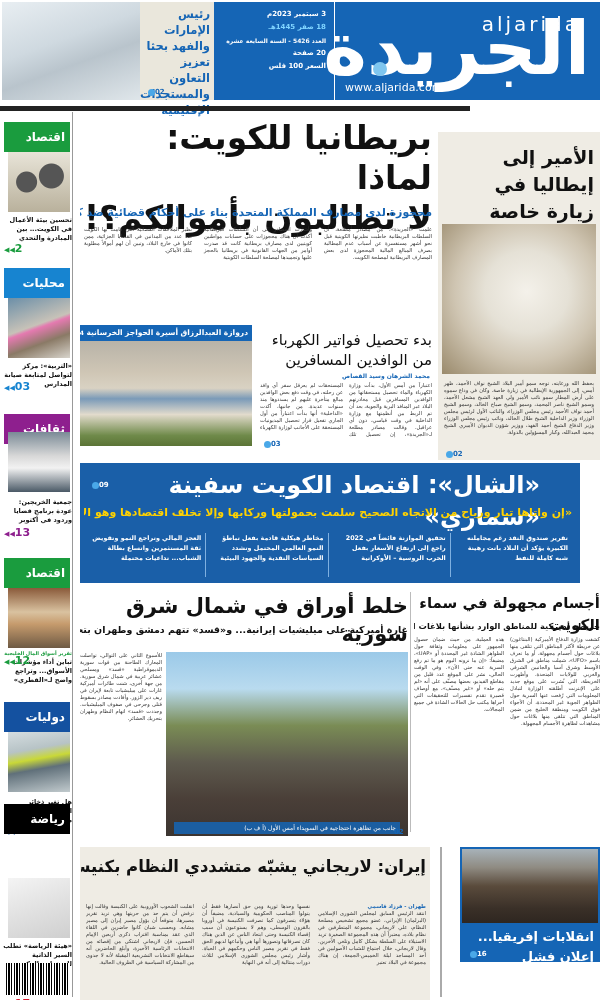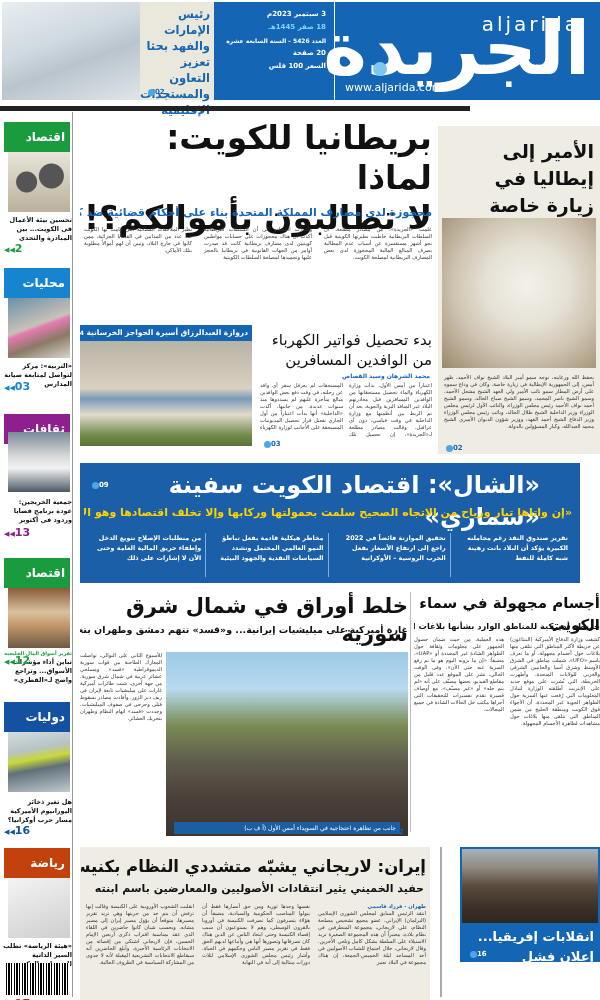--- a/index.html
+++ b/index.html
@@ -31,21 +31,21 @@
 .sec-txt{position:absolute;left:2px;width:70px;font-size:6.5px;line-height:9px;font-weight:bold;text-align:right;color:#111;}
 .sec-pg{position:absolute;left:4px;font-size:11px;font-weight:bold;direction:ltr;}
 .sec-pg .arr{font-size:7px;}
 #vline{position:absolute;left:72px;top:112px;width:1px;height:885px;background:#999;}
 
 #main-hl{position:absolute;left:80px;top:118px;width:352px;text-align:right;font-size:33px;font-weight:bold;line-height:40px;color:#111;letter-spacing:-1px;}
 #main-sub{position:absolute;left:80px;top:206px;width:352px;text-align:right;font-size:11px;font-weight:bold;color:#1565b5;line-height:14px;white-space:nowrap;overflow:hidden;}
 #main-body{position:absolute;left:80px;top:226px;width:352px;height:46px;}
 #main-body .col{position:absolute;top:0;width:108px;}
 
-#amir{position:absolute;left:438px;top:126px;width:162px;height:328px;background:#efece4;}
+#amir{position:absolute;left:438px;top:132px;width:162px;height:328px;background:#efece4;}
 #amir-hl{position:absolute;right:6px;top:12px;width:150px;font-size:19px;font-weight:bold;line-height:27px;color:#111;text-align:right;}
 #amir-photo{left:4px;top:92px;width:154px;height:150px;background:radial-gradient(ellipse at 55% 45%,#f4f1ea 0%,#e5e1d6 35%,#cfc5b2 60%,#9a8a6c 100%);}
 #amir-body{position:absolute;left:6px;top:248px;width:150px;}
 
 #elec-hl{position:absolute;left:260px;top:330px;width:172px;font-size:15px;font-weight:normal;line-height:20px;text-align:right;}
 #elec-byline{position:absolute;left:290px;top:372px;width:140px;font-size:6px;font-weight:bold;color:#1565b5;text-align:right;}
 #elec-body{position:absolute;left:260px;top:382px;width:172px;height:60px;}
 #dirwaza-hd{position:absolute;left:80px;top:325px;width:172px;height:16px;background:#1565b5;color:#fff;font-size:7.5px;font-weight:bold;line-height:16px;text-align:right;padding-right:4px;white-space:nowrap;overflow:hidden;}
 #dirwaza-photo{left:80px;top:341px;width:172px;height:105px;background:linear-gradient(180deg,#b8b3a8 0%,#cfc6b5 30%,#d9d2c3 45%,#7a9ab8 55%,#e2dbcc 70%,#6f8a4a 90%,#5b7436 100%);}
 
@@ -126,21 +126,21 @@
   <div class="photo sec-img" style="top:476px;background:linear-gradient(180deg,#8a5a3a,#d9c2a0 40%,#c69b6d 60%,#6e5a44);"></div>
   <div class="sec-txt" style="top:538px;font-size:5px;color:#1a9c3e;line-height:7px;">تقرير أسواق المال الخليجية</div>
   <div class="sec-txt" style="top:546px;">تباين أداء مؤشرات الأسواق... وتراجع واضح لـ«القطري»</div>
   <div class="sec-pg" style="top:542px;color:#1a9c3e;"><span class="arr">◀◀</span><span>12</span></div>
 
   <div class="sec-head" style="top:590px;background:#1451a0;">دوليات</div>
   <div class="photo sec-img" style="top:620px;background:linear-gradient(170deg,#d5dde0,#b7c3c6 30%,#c9d838 45%,#60707a 60%,#c1cacd);"></div>
   <div class="sec-txt" style="top:686px;">هل تغير ذخائر اليورانيوم الأميركية مسار حرب أوكرانيا؟</div>
   <div class="sec-pg" style="top:712px;color:#1451a0;"><span class="arr">◀◀</span><span>16</span></div>
 
-  <div class="sec-head" style="top:736px;background:#c2410c;">رياضة</div>
+  <div class="sec-head" style="top:692px;background:#000000;">رياضة</div>
   <div class="photo sec-img" style="top:766px;background:linear-gradient(160deg,#f4f4f4,#e1e1e1 50%,#cfcfcf);"></div>
   <div class="sec-txt" style="top:830px;">«هيئة الرياضة» تطلب السير الذاتية للمعتزلين المكرمين</div>
   <div class="sec-pg" style="top:885px;color:#d9182c;"><span class="arr">◀◀</span><span>17</span></div>
 </div>
 <div id="barcode"></div>
 <div id="vline"></div>
 
 <div id="main-hl">
   <div>بريطانيا للكويت: لماذا</div>
   <div>لا تطالبون بأموالكم؟!</div>
@@ -168,21 +168,21 @@
 <div id="dirwaza-photo" class="photo"></div>
 
 <div id="shal">
   <div id="shal-hl">«الشال»: اقتصاد الكويت سفينة «سماري»</div>
   <div id="shal-pg" class="pgref" style="color:#fff;"><span class="dot"></span><span>09</span></div>
   <div id="shal-sub">«إن واتاها تيار ورياح من الاتجاه الصحيح سلمت بحمولتها وركابها وإلا تخلف اقتصادها وهو الأرجح»</div>
   <div id="shal-cols">
     <div class="shal-col">تقرير صندوق النقد رغم مجاملته الكبيرة يؤكد أن البلاد باتت رهينة شبه كاملة للنفط</div>
     <div class="shal-col">تحقيق الموازنة فائضاً في 2022 راجع إلى ارتفاع الأسعار بفعل الحرب الروسية – الأوكرانية</div>
     <div class="shal-col">مخاطر هيكلية قادمة بفعل تباطؤ النمو العالمي المحتمل وتشدد السياسات النقدية والجهود البيئية</div>
-    <div class="shal-col">من متطلبات الإصلاح تنويع الدخل وإطفاء حريق المالية العامة وحتى الآن لا إشارات على ذلك</div>
+    <div class="shal-col">العجز المالي وتراجع النمو وتقويض ثقة المستثمرين واتساع بطالة الشباب... تداعيات محتملة</div>
   </div>
 </div>
 
 <div id="syria-hl">خلط أوراق في شمال شرق سورية</div>
 <div id="syria-sub">غارة أميركية على ميليشيات إيرانية... و«قسد» تتهم دمشق وطهران بتحريك العشائر</div>
 <div id="syria-photo" class="photo">
   <div id="syria-cap">جانب من تظاهرة احتجاجية في السويداء أمس الأول (أ ف ب)</div>
 </div>
 <div id="syria-body" class="tiny" style="overflow:hidden;">للأسبوع الثاني على التوالي، تواصلت المعارك الطاحنة بين قوات سورية الديموقراطية «قسد» ومسلحي عشائر عربية في شمال شرق سورية. من جهة أخرى، شنت طائرات أميركية غارات على ميليشيات تابعة لإيران في ريف دير الزور. وأفادت مصادر بسقوط قتلى وجرحى في صفوف الميليشيات. وجددت «قسد» اتهام النظام وطهران بتحريك العشائر.</div>
 <div style="position:absolute;left:394px;top:828px;" class="pgref"><span>02</span></div>
@@ -190,21 +190,20 @@
 <div id="vline2"></div>
 <div id="ufo-hl">أجسام مجهولة في سماء الكويت</div>
 <div id="ufo-sub">خريطة أميركية للمناطق الوارد بشأنها بلاغات الـ«UFO»</div>
 <div id="ufo-body">
   <div class="col tiny" style="right:0;height:200px;overflow:hidden;">كشفت وزارة الدفاع الأميركية (البنتاغون) عن خريطة لأكثر المناطق التي تتلقى منها بلاغات حول أجسام مجهولة، أو ما تعرف باسم «UFO»، شملت مناطق في الشرق الأوسط وشرق آسيا والجانبين الشرقي والغربي للولايات المتحدة. وأظهرت الخريطة، التي نُشرت على موقع جديد على الإنترنت أطلقته الوزارة لتبادل المعلومات التي رُفعت عنها السرية حول الظواهر الجوية غير المحددة، أن الأجواء فوق الكويت ومنطقة الخليج من ضمن المناطق التي تتلقى منها بلاغات حول مشاهدات لظاهرة الأجسام المجهولة.</div>
   <div class="col tiny" style="right:96px;height:120px;overflow:hidden;">هذه العملية، من حيث ضمان حصول الجمهور على معلومات وثقافة حول الظواهر الشاذة غير المحددة أو «UAP»، مضيفاً: «إن ما نرونه اليوم هو ما تم رفع السرية عنه حتى الآن». وفي الوقت الحالي، نشر على الموقع عدد قليل من مقاطع الفيديو، بعضها مصنّف على أنه «لم يتم حله» أو «غير مصنّف»، مع أوصاف قصيرة تقدم تفسيرات للتحقيقات التي أجراها مكتب حل الحالات الشاذة في جميع المجالات.</div>
 </div>
 
 <div id="iran">
   <div id="iran-hl">إيران: لاريجاني يشبّه متشددي النظام بكنيسة القرون الوسطى</div>
-  <div id="iran-sub">حفيد الخميني يثير انتقادات الأصوليين والمعارضين باسم ابنته</div>
   <div id="iran-body">
     <div class="col tiny" style="right:0;height:94px;overflow:hidden;">
       <div style="color:#1565b5;font-weight:bold;">طهران - فرزاد قاسمي</div>
       <div>انتقد الرئيس السابق لمجلس الشورى الإسلامي (البرلمان) الإيراني، عضو مجمع تشخيص مصلحة النظام، علي لاريجاني، مجموعة المتطرفين في نظام بلاده، معتبراً أن هذه المجموعة الصغيرة تريد الاستيلاء على السلطة بشكل كامل وتلغي الآخرين. وقال لاريجاني، خلال اجتماع للشباب الأصوليين في أحد المساجد ليلة الخميس-الجمعة، إن هناك مجموعة في البلاد تعتبر</div>
     </div>
     <div class="col tiny" style="right:116px;height:94px;overflow:hidden;">نفسها وحدها ثورية ومن حق أنصارها فقط أن يتولوا المناصب الحكومية والسيادية، مضيفاً أن هؤلاء يتصرفون كما تصرفت الكنيسة في أوروبا بالقرون الوسطى، وهم لا يستوعبون أن سبب إقصاء الكنيسة وحتى ابتعاد الناس عن الدين هناك كان تصرفاتها وتصورها أنها هي وأتباعها لديهم الحق فقط في تقرير مصير الناس وحكمهم في الحياة. وأشار رئيس مجلس الشورى الإسلامي لثلاث دورات متتالية إلى أنه في النهاية</div>
     <div class="col tiny" style="right:232px;height:94px;overflow:hidden;">انقلبت الشعوب الأوروبية على الكنيسة وقالت إنها ترفض أن يتم حد من حريتها وهي تريد تقرير مصيرها، متوقعاً أن يؤول مصير إيران إلى مصير مشابه. وبحسب شبان كانوا حاضرين في اللقاء الذي عقد بمناسبة اقتراب ذكرى أربعين الإمام الحسين، فإن لاريجاني اشتكى من إقصائه من الانتخابات الرئاسية الأخيرة، وأبلغ الحاضرين أنه سيقاطع الانتخابات التشريعية المقبلة لأنه لا جدوى من المشاركة السياسية في الظروف الحالية.</div>
   </div>
 </div>
 <div id="vline3"></div>

